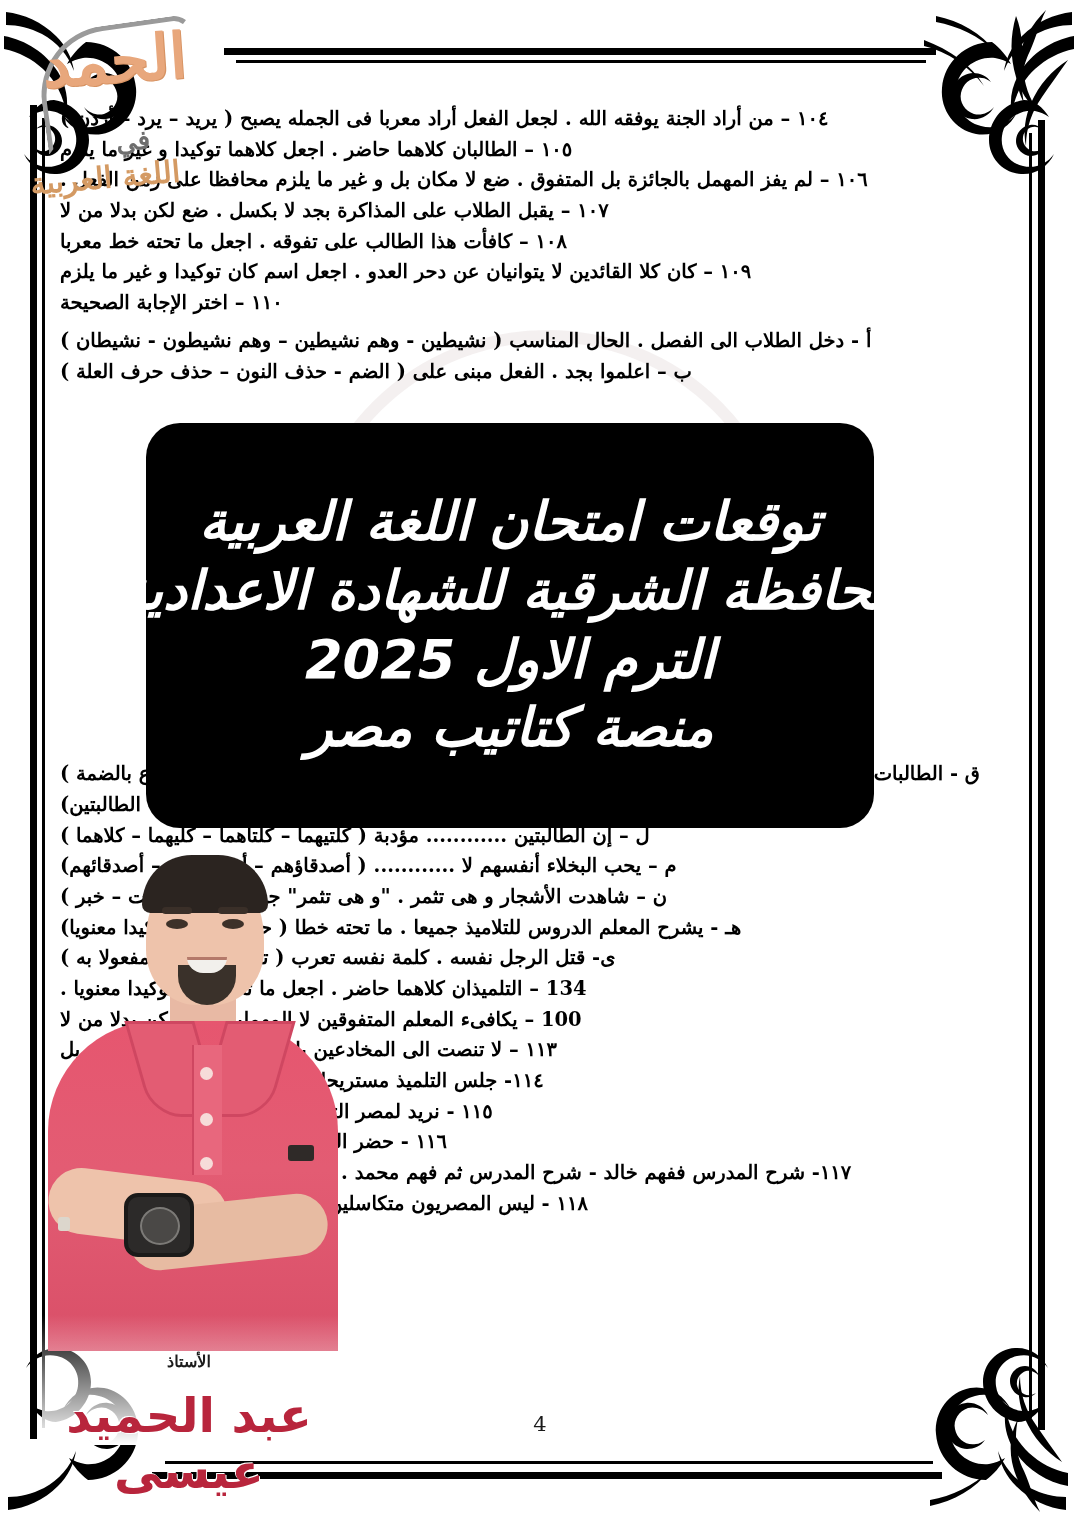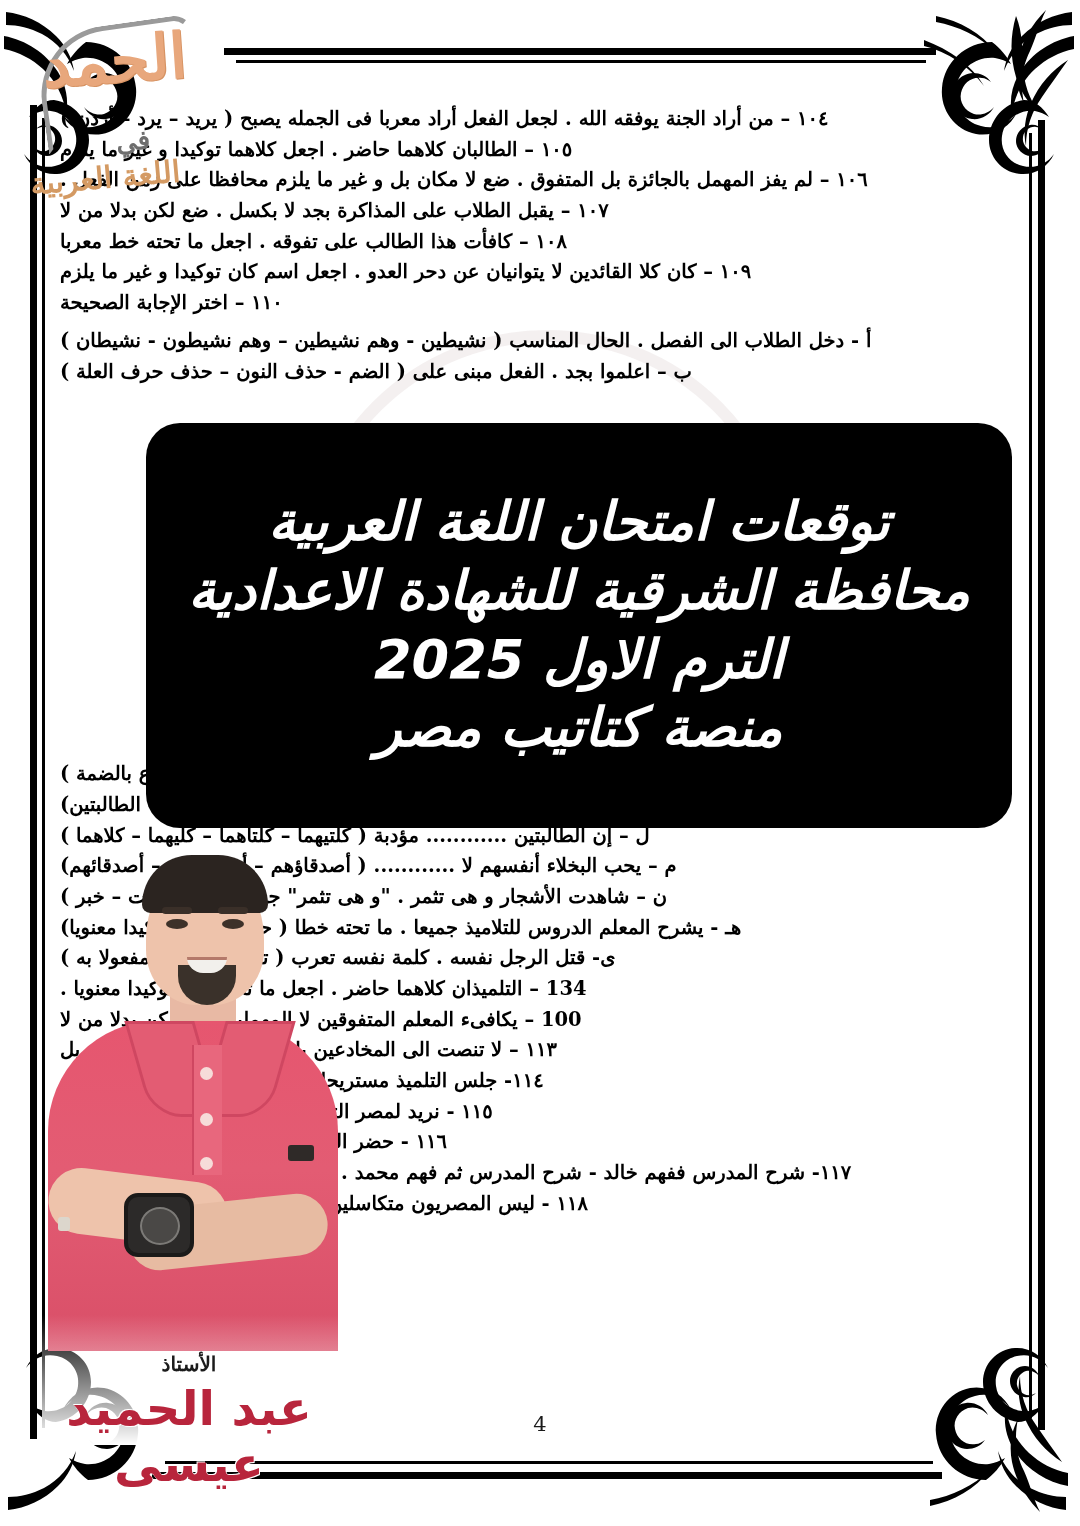--- a/index.html
+++ b/index.html
@@ -265,24 +265,24 @@
     position: absolute;
     left: 24px;
     top: 1352px;
     width: 330px;
     z-index: 7;
     text-align: center;
     direction: rtl;
   }
   .teacher-role {
     font-family: "DejaVu Serif", serif;
-    font-size: 20px;
+    font-size: 16px;
     font-weight: bold;
     color: #1b1b1b;
-    margin-bottom: 4px;
+    margin-bottom: 16px;
   }
   .teacher-name {
     font-family: "DejaVu Sans", sans-serif;
     font-size: 48px;
     font-weight: bold;
     color: #b8253c;
     letter-spacing: -1px;
     text-shadow: 1px 1px 0 #ffffff, -1px -1px 0 #ffffff;
     margin-bottom: 10px;
   }
@@ -309,21 +309,21 @@
     width: 26px; height: 26px;
     flex: 0 0 26px;
   }
   .phone-icon svg { width: 100%; height: 100%; display: block; }
 
   
   .overlay {
     position: absolute;
     left: 146px;
     top: 423px;
-    width: 866px;
+    width: 728px;
     height: 405px;
     background: #000000;
     border-radius: 34px;
     z-index: 10;
     display: flex;
     flex-direction: column;
     align-items: center;
     justify-content: center;
     gap: 2px;
     padding: 10px 20px;

